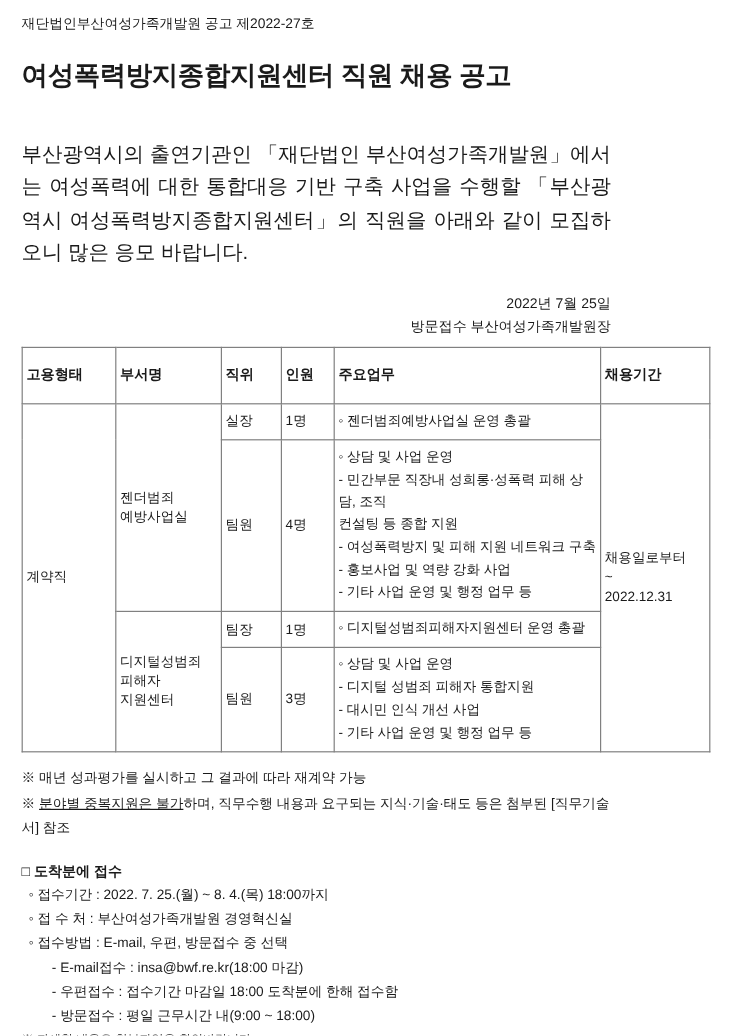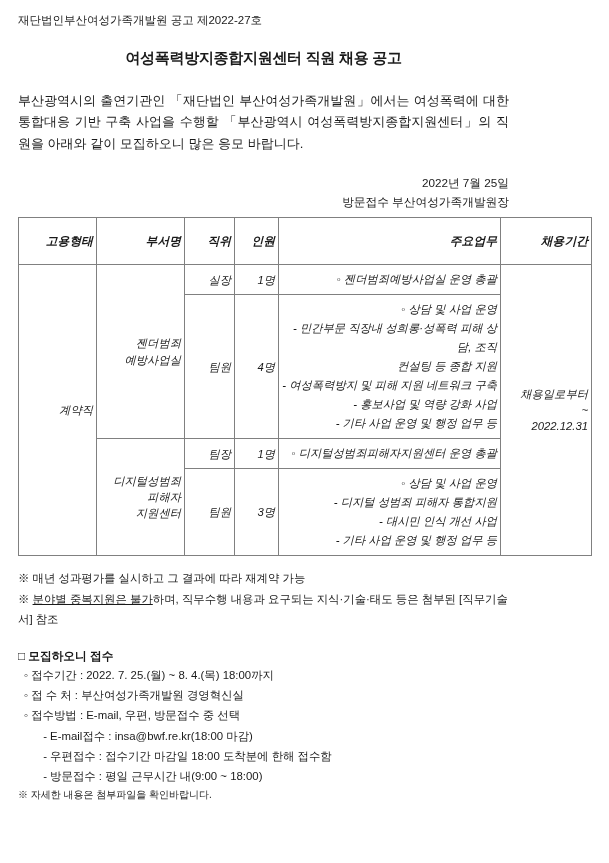--- a/index.html
+++ b/index.html
@@ -21,28 +21,27 @@
     padding: 10px 18px 0 18px;
     box-sizing: border-box;
     width: 527px;
   }
   .doc-number {
     font-size: 11.5px;
     color: #1a1a1a;
     margin: 2px 0 0 0;
   }
   .doc-title {
-    text-align: center;
-    font-size: 15px;
-    font-weight: bold;
-    margin: 18px 0 22px 0;
+    font-size: 22px;
+    font-weight: bold;
+    margin: 18px 0 36px 0;
     letter-spacing: -0.3px;
   }
   .intro {
-    font-size: 13px;
+    font-size: 17px;
     line-height: 1.62;
     text-align: justify;
     margin: 0 0 20px 0;
   }
   .right-block {
     text-align: right;
     font-size: 11.7px;
     line-height: 1.62;
     margin-bottom: 6px;
   }
@@ -52,24 +51,23 @@
     margin: 0 0 6px 0;
   }
   table.recruit {
     border-collapse: collapse;
     width: 573px;
     table-layout: fixed;
     font-size: 11.3px;
   }
   table.recruit th, table.recruit td {
     border: 1px solid #808080;
-    text-align: right;
+    text-align: left;
     vertical-align: middle;
     padding: 5px 3px;
-    font-style: italic;
   }
   table.recruit thead th {
     font-weight: bold;
     height: 36px;
     font-size: 11.8px;
   }
   td.dept, td.etype, td.period {
     font-weight: normal;
   }
   td.duty {
@@ -181,21 +179,21 @@
 - 기타 사업 운영 및 행정 업무 등</td>
       </tr>
     </tbody>
   </table>
 
   <div class="notes">
     <div>※ 매년 성과평가를 실시하고 그 결과에 따라 재계약 가능</div>
     <div><span id="note1">※ <span class="under">분야별 중복지원은 불가</span>하며, 직무수행 내용과 요구되는 지식·기술·태도 등은 첨부된 [직무기술서] 참조</span></div>
   </div>
 
-  <div class="apply-head">□ 모집하오니 접수</div>
+  <div class="apply-head">□ 도착분에 접수</div>
   <div class="apply-list">
     <div class="indent1">◦ 접수기간 : 2022. 7. 25.(월) ~ 8. 4.(목) 18:00까지</div>
     <div class="indent1">◦ 접 수 처 : 부산여성가족개발원 경영혁신실</div>
     <div class="indent1">◦ 접수방법 : E-mail, 우편, 방문접수 중 선택</div>
     <div class="indent3"> - E-mail접수 : insa@bwf.re.kr(18:00 마감)</div>
     <div class="indent3"> - 우편접수 : 접수기간 마감일 18:00 도착분에 한해 접수함</div>
     <div class="indent3"> - 방문접수 : 평일 근무시간 내(9:00 ~ 18:00)</div>
   </div>
 
   <div class="final-note">※ 자세한 내용은 첨부파일을 확인바랍니다.</div>

